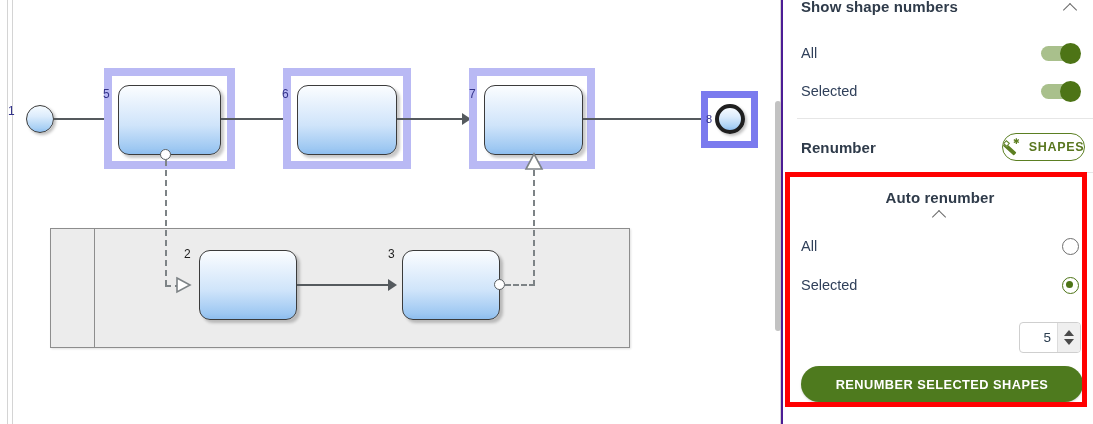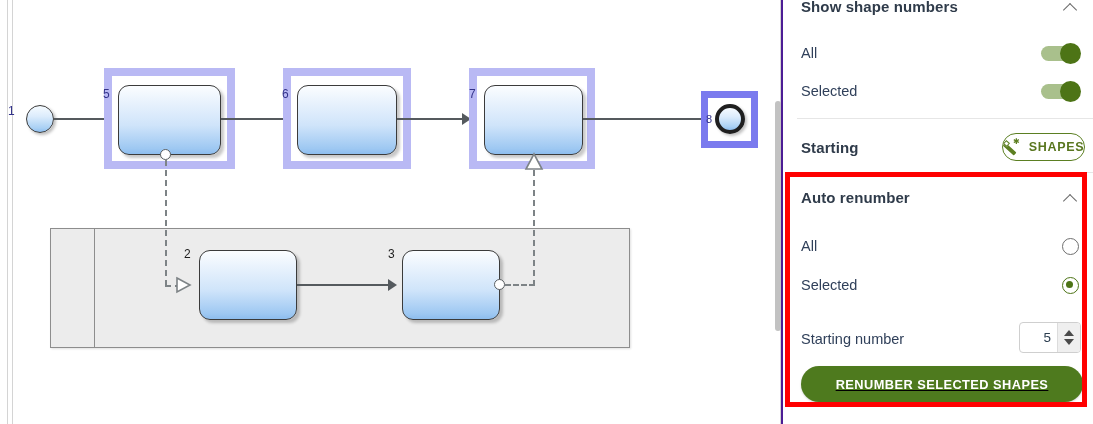--- a/index.html
+++ b/index.html
@@ -194,21 +194,21 @@
     cursor:pointer;
   }
   .spin .up,.spin .dn{width:0;height:0;}
   .spin .up{border-left:5px solid transparent;border-right:5px solid transparent;border-bottom:6px solid #4a4a4a;}
   .spin .dn{border-left:5px solid transparent;border-right:5px solid transparent;border-top:6px solid #4a4a4a;}
 
   
   .btn-solid{
     position:absolute;display:flex;align-items:center;justify-content:center;
     background:#4e7a1e;border-radius:20px;cursor:pointer;
-    box-shadow:0 1px 2px rgba(0,0,0,0.18);box-sizing:border-box;text-decoration:underline;
+    box-shadow:0 1px 2px rgba(0,0,0,0.18);box-sizing:border-box;
   }
   .btn-solid .lbl{
     color:#ffffff;font-size:12.8px;font-weight:bold;letter-spacing:.45px;
   }
 </style>
 </head>
 <body>
 
 <div class="app">
 
@@ -299,52 +299,49 @@
       <div class="row" style="top:78px;">
         <span class="row-label">Selected</span>
         <span class="toggle">
             <span class="knob"></span>
           </span>
       </div>
 
       <div class="divider" style="top:118px;"></div>
 
       <div class="row" style="top:133px;height:28px;">
-        <span class="sect-title">Starting</span>
+        <span class="sect-title">Renumber</span>
       </div>
 
       <div class="pill-outline" style="left:219px;top:133px;width:83px;height:28px;">
         <span class="wand">
           <span class="stick"></span>
           <span class="tip"></span>
           <span class="spark">✱</span>
         </span>
         <span class="lbl">SHAPES</span>
       </div>
 
       <div class="divider" style="top:172px;"></div>
 
-      <div class="sect-header" style="top:189px;">
+      <div class="sect-header" style="top:189px;flex-direction:column;">
         <span class="sect-title">Auto renumber</span>
         <span class="chev"></span>
       </div>
 
       <div class="row" style="top:233px;">
         <span class="row-label">All</span>
         <span class="radio"></span>
       </div>
 
       <div class="row" style="top:272px;">
         <span class="row-label">Selected</span>
         <span class="radio on"></span>
       </div>
 
-      <div class="row" style="top:324px;height:30px;">
-        <span class="row-label">Starting number</span>
-      </div>
       <div class="spin" style="left:236px;top:322px;width:62px;height:31px;">
         <span class="val">5</span>
         <span class="btns">
           <span class="up"></span>
           <span class="dn"></span>
         </span>
       </div>
 
       <div class="btn-solid" style="left:18px;top:366px;width:282px;height:36px;">
         <span class="lbl">RENUMBER SELECTED SHAPES</span>

